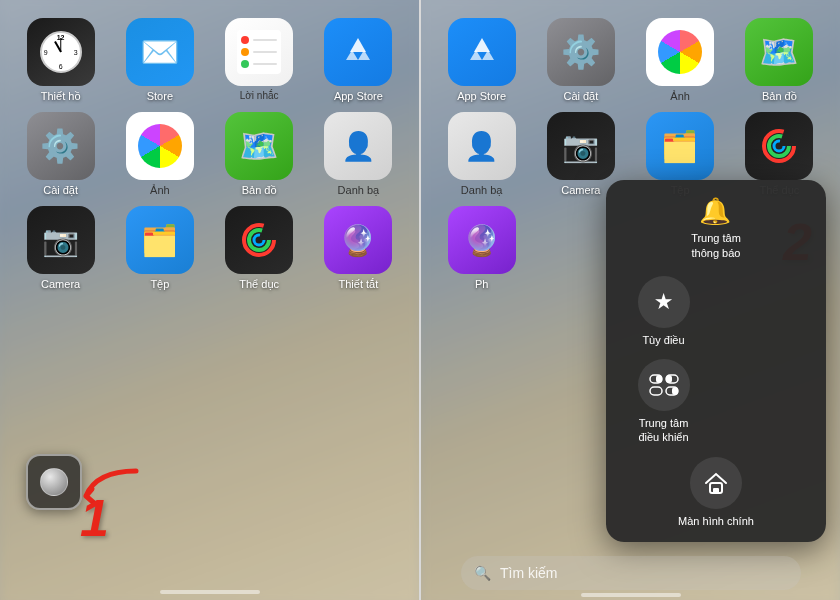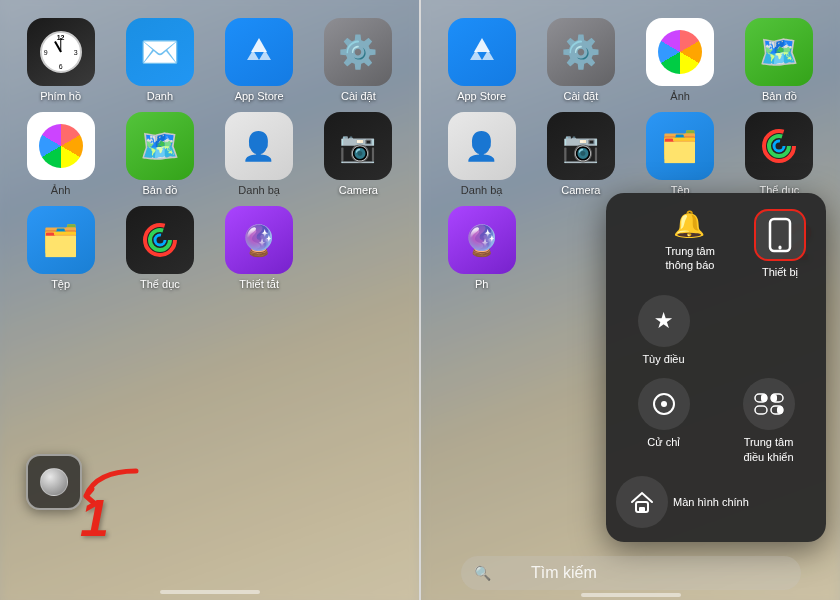--- a/index.html
+++ b/index.html
@@ -228,44 +228,43 @@
       font-size: 11px;
       color: #fff;
       text-align: center;
       line-height: 1.3;
     }
 
     
     .menu-item-full {
       grid-column: 1 / -1;
       display: flex;
-      flex-direction: row;
+      flex-direction: column;
       align-items: center;
       gap: 5px;
     }
 
     
     .search-bar {
       position: absolute;
       bottom: 10px;
       left: 50%;
       transform: translateX(-50%);
       width: 340px;
       height: 34px;
       background: rgba(200,200,200,0.25);
       border-radius: 17px;
       display: flex;
       align-items: center;
       padding: 0 14px;
       gap: 8px;
     }
     .search-bar-text {
-      font-size: 16px;
+      font-size: 14px;
       color: rgba(255,255,255,0.85);
-      margin-left: 31px;
     }
 
     
     .home-indicator {
       position: absolute;
       bottom: 6px;
       left: 50%;
       transform: translateX(-50%);
       width: 100px;
       height: 4px;
@@ -350,31 +349,50 @@
       <div class="app-icon icon-clock">
         <div class="clock-face">
           <span class="clock-12">12</span>
           <span class="clock-3">3</span>
           <span class="clock-6">6</span>
           <span class="clock-9">9</span>
           <div class="clock-hand-h"></div>
           <div class="clock-hand-m"></div>
         </div>
       </div>
-      <span class="app-label">Phím hồ</span>
+      <span class="app-label">Thiết hồ</span>
     </div>
 
     <div class="app-item">
       <div class="app-icon icon-mail" style="background:linear-gradient(145deg,#1a8fe3,#2196f3);">
         <div style="font-size:32px;">✉️</div>
       </div>
-      <span class="app-label">Danh</span>
-    </div>
-
-
+      <span class="app-label">Store</span>
+    </div>
+
+
+    <div class="app-item">
+      <div class="app-icon" style="background:linear-gradient(145deg,#fff,#f0f0f0); padding:10px;">
+        <div class="reminders-inner">
+          <div class="reminder-row">
+              <div class="reminder-dot" style="background:#ff3b30;"></div>
+              <div class="reminder-line"></div>
+            </div>
+          <div class="reminder-row">
+              <div class="reminder-dot" style="background:#ff9500;"></div>
+              <div class="reminder-line"></div>
+            </div>
+          <div class="reminder-row">
+              <div class="reminder-dot" style="background:#34c759;"></div>
+              <div class="reminder-line"></div>
+            </div>
+        </div>
+      </div>
+      <span class="app-label" style="color:#333;text-shadow:none;font-size:10px;">Lời nhắc</span>
+    </div>
 
     <div class="app-item">
       <div class="app-icon icon-appstore" style="justify-content:center;">
         <svg width="40" height="40" viewBox="0 0 40 40" fill="none">
           <path d="M20 6 L28 20 L12 20 Z" fill="white" opacity="0.9"></path>
           <path d="M8 28 L14 18 L20 28 Z" fill="white" opacity="0.7"></path>
           <path d="M20 28 L26 18 L32 28 Z" fill="white" opacity="0.7"></path>
         </svg>
       </div>
       <span class="app-label">App Store</span>
@@ -543,50 +561,31 @@
     <div style="grid-column:1/-1; display:flex; justify-content:space-between; align-items:flex-start; padding: 0 10px 4px;">
       <div style="display:flex;flex-direction:column;align-items:center;gap:4px;">
         
       </div>
 
       <div style="display:flex;flex-direction:column;align-items:center;gap:4px; flex:1;">
         <div style="font-size:26px;color:#fff;">🔔</div>
         <span class="menu-item-label">Trung tâm<br>thông báo</span>
       </div>
 
-      <div style="display:flex;flex-direction:column;align-items:center;gap:4px;">
-        <div style="width:52px;height:52px;border:2.5px solid #e8251a;border-radius:14px;background:rgba(80,80,80,0.6);display:flex;align-items:center;justify-content:center;">
-          <svg width="28" height="36" viewBox="0 0 28 36" fill="none">
-            <rect x="4" y="2" width="20" height="32" rx="4" stroke="white" stroke-width="2.5" fill="none"></rect>
-            <line x1="14" y1="30" x2="14" y2="30" stroke="white" stroke-width="3" stroke-linecap="round"></line>
-            <circle cx="14" cy="31" r="1.5" fill="white"></circle>
-          </svg>
-        </div>
-        <span class="menu-item-label">Thiết bị</span>
-      </div>
     </div>
 
     <div class="menu-item">
       <div class="menu-icon-circle">
         <span style="font-size:22px;">★</span>
       </div>
       <span class="menu-item-label">Tùy điều</span>
     </div>
 
     <div style=""></div>
 
-    <div class="menu-item">
-      <div class="menu-icon-circle">
-        <svg width="28" height="28" viewBox="0 0 28 28" fill="none">
-          <circle cx="14" cy="14" r="10" fill="none" stroke="white" stroke-width="2"></circle>
-          <circle cx="14" cy="14" r="3" fill="white"></circle>
-        </svg>
-      </div>
-      <span class="menu-item-label">Cử chỉ</span>
-    </div>
 
     <div class="menu-item">
       <div class="menu-icon-circle">
         <svg width="30" height="22" viewBox="0 0 30 22" fill="none">
           <rect x="1" y="1" width="12" height="8" rx="4" stroke="white" stroke-width="1.5"></rect>
           <rect x="7" y="1" width="6" height="8" rx="3" fill="white"></rect>
           <rect x="17" y="1" width="12" height="8" rx="4" stroke="white" stroke-width="1.5"></rect>
           <rect x="17" y="1" width="6" height="8" rx="3" fill="white"></rect>
           <rect x="1" y="13" width="12" height="8" rx="4" stroke="white" stroke-width="1.5"></rect>
           <rect x="17" y="13" width="12" height="8" rx="4" stroke="white" stroke-width="1.5"></rect>

